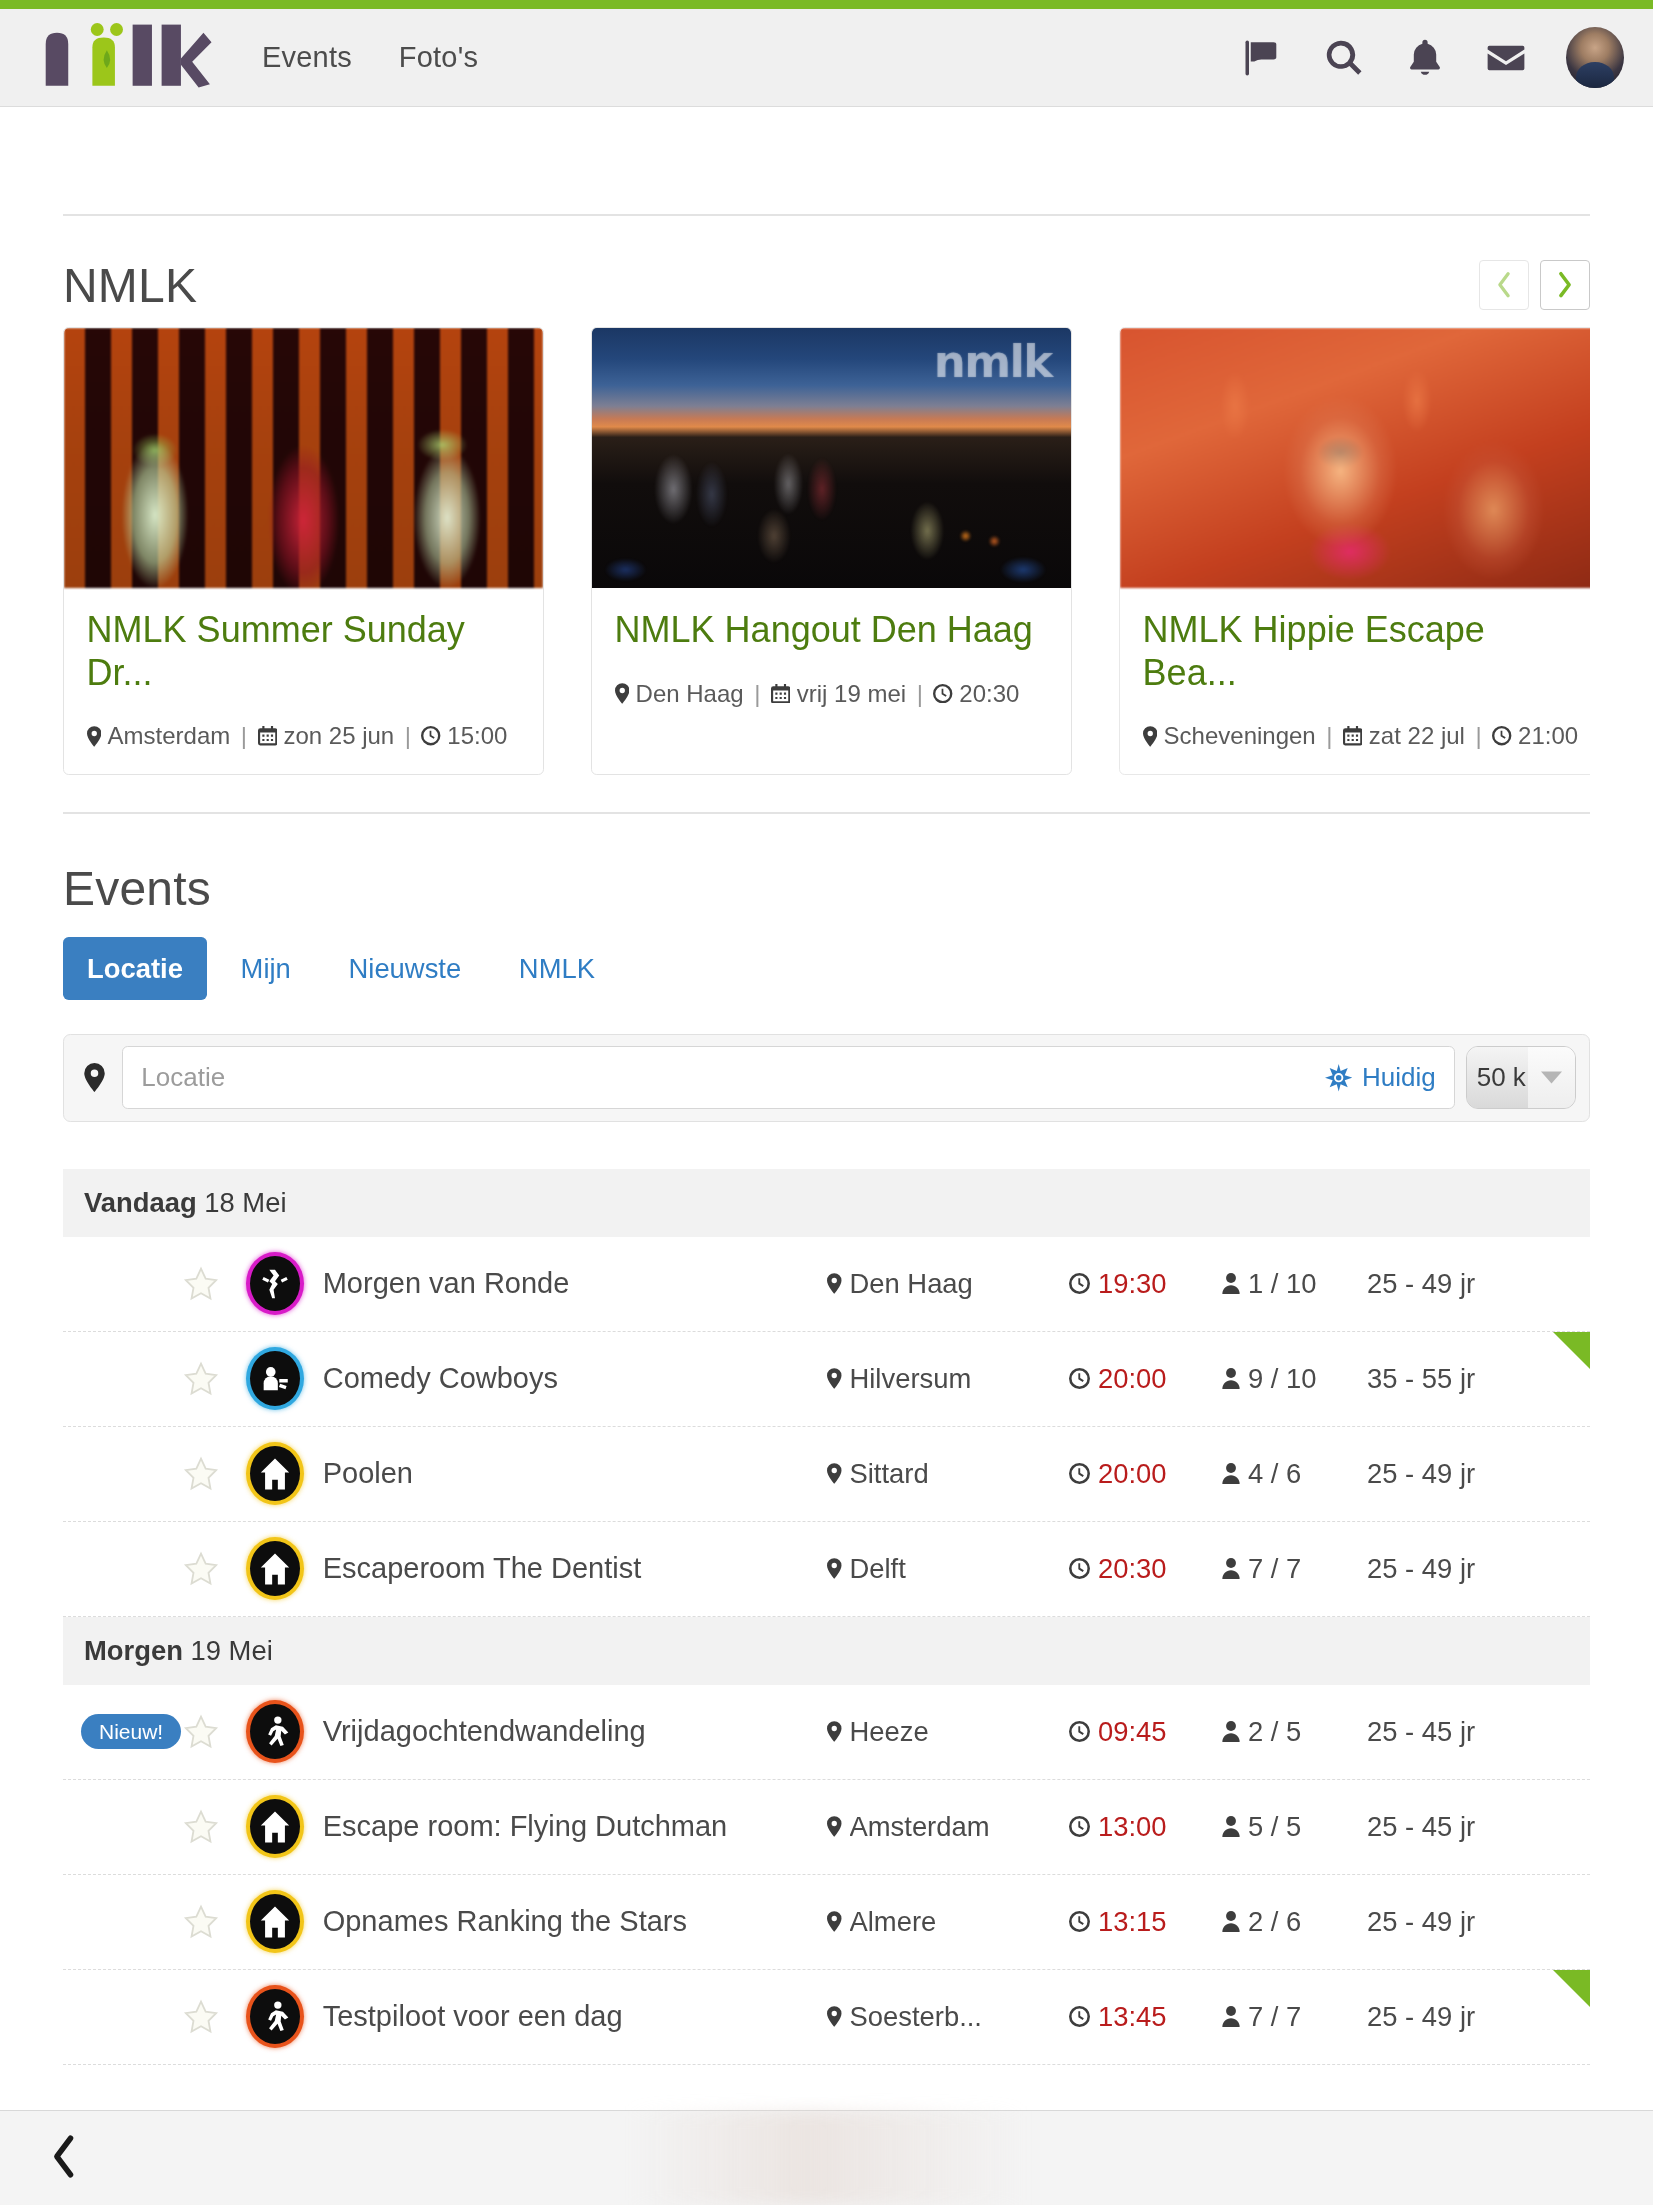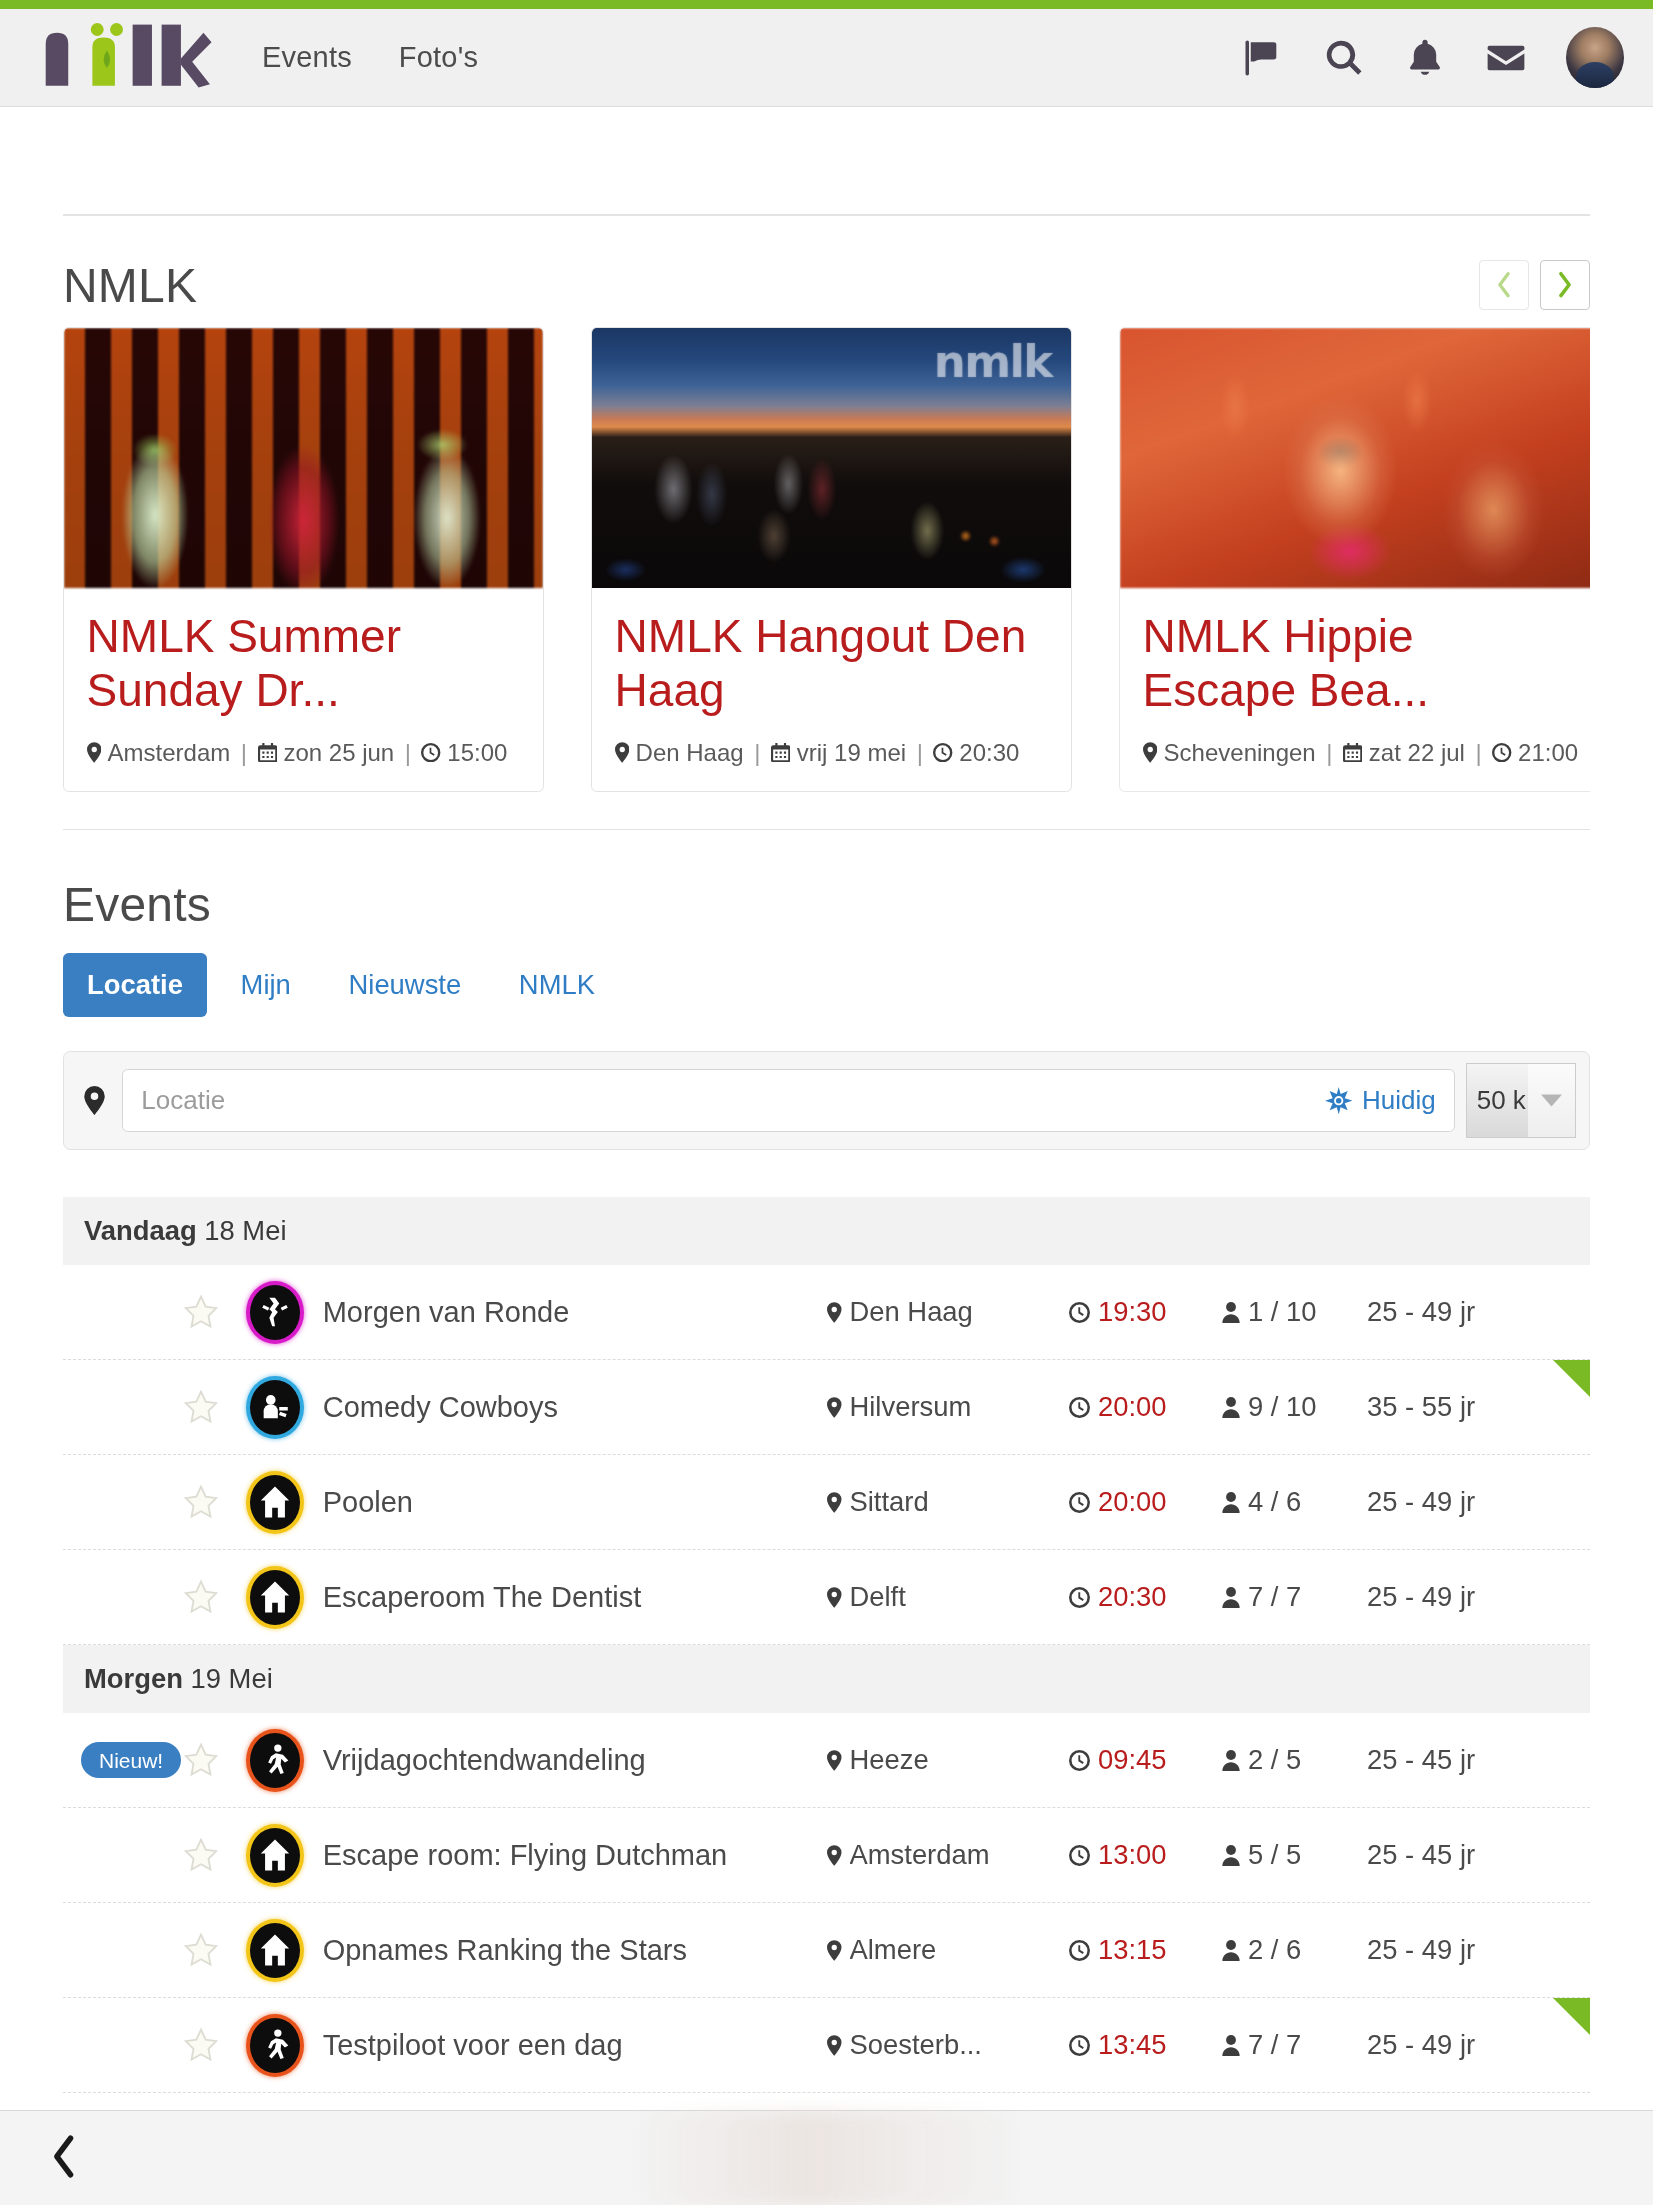--- a/index.html
+++ b/index.html
@@ -174,25 +174,25 @@
       radial-gradient(ellipse 32px 22.6px at 46% 48%, rgba(20,20,40,.75), rgba(0,0,0,0) 72%),
       radial-gradient(ellipse 21px 48px at 24% 30%, rgba(235,120,70,.75), rgba(0,0,0,0) 70%),
       radial-gradient(ellipse 21px 45px at 62% 28%, rgba(235,120,70,.75), rgba(0,0,0,0) 70%),
       radial-gradient(ellipse 57px 40px at 48% 86%, rgba(236,40,120,.75), rgba(0,0,0,0) 72%),
       linear-gradient(160deg, #d8542f 0%, #e0673a 30%, #c4401f 62%, #8e2a14 100%);
     filter: blur(0.9px);
   }
 
   .card-body { padding: 21px 22.6px 24px 22.6px; }
   .card-title {
-    font-size: 46px;
+    font-size: 36px;
     font-weight: 400;
-    color: #b91c1c;
+    color: #4d7c0f;
     line-height: 1.18;
-    margin-bottom: 21px;
+    margin-bottom: 28px;
   }
   .card-meta {
     font-size: 24px;
     color: #5a5a5a;
     display: flex;
     align-items: center;
     flex-wrap: nowrap;
     white-space: nowrap;
   }
   .card-meta .sep { margin: 0 10.5px; color: #9a9a9a; }
@@ -254,25 +254,25 @@
     background: transparent;
   }
   .loc-input::placeholder { color: #9c9c9c; }
   .huidig {
     display: flex; align-items: center; gap: 9.7px;
     color: #2f7dc4; font-size: 26px; cursor: pointer;
     padding-left: 13px;
   }
   .huidig svg { fill: #2f7dc4; }
   .dist-select {
-    height: 75px;
+    height: 63px;
     display: flex;
     align-items: stretch;
     border: 1.6px solid #cccccc;
-    border-radius: 0;
+    border-radius: 12px;
     overflow: hidden;
     background: linear-gradient(180deg,#fdfdfd 0%, #e6e6e6 100%);
     cursor: pointer;
   }
   .dist-val {
     display: flex; align-items: center;
     padding: 0 9.7px;
     font-size: 26px;
     color: #3a3a3a;
     background: linear-gradient(180deg,#f4f4f4 0%, #d9d9d9 100%);

